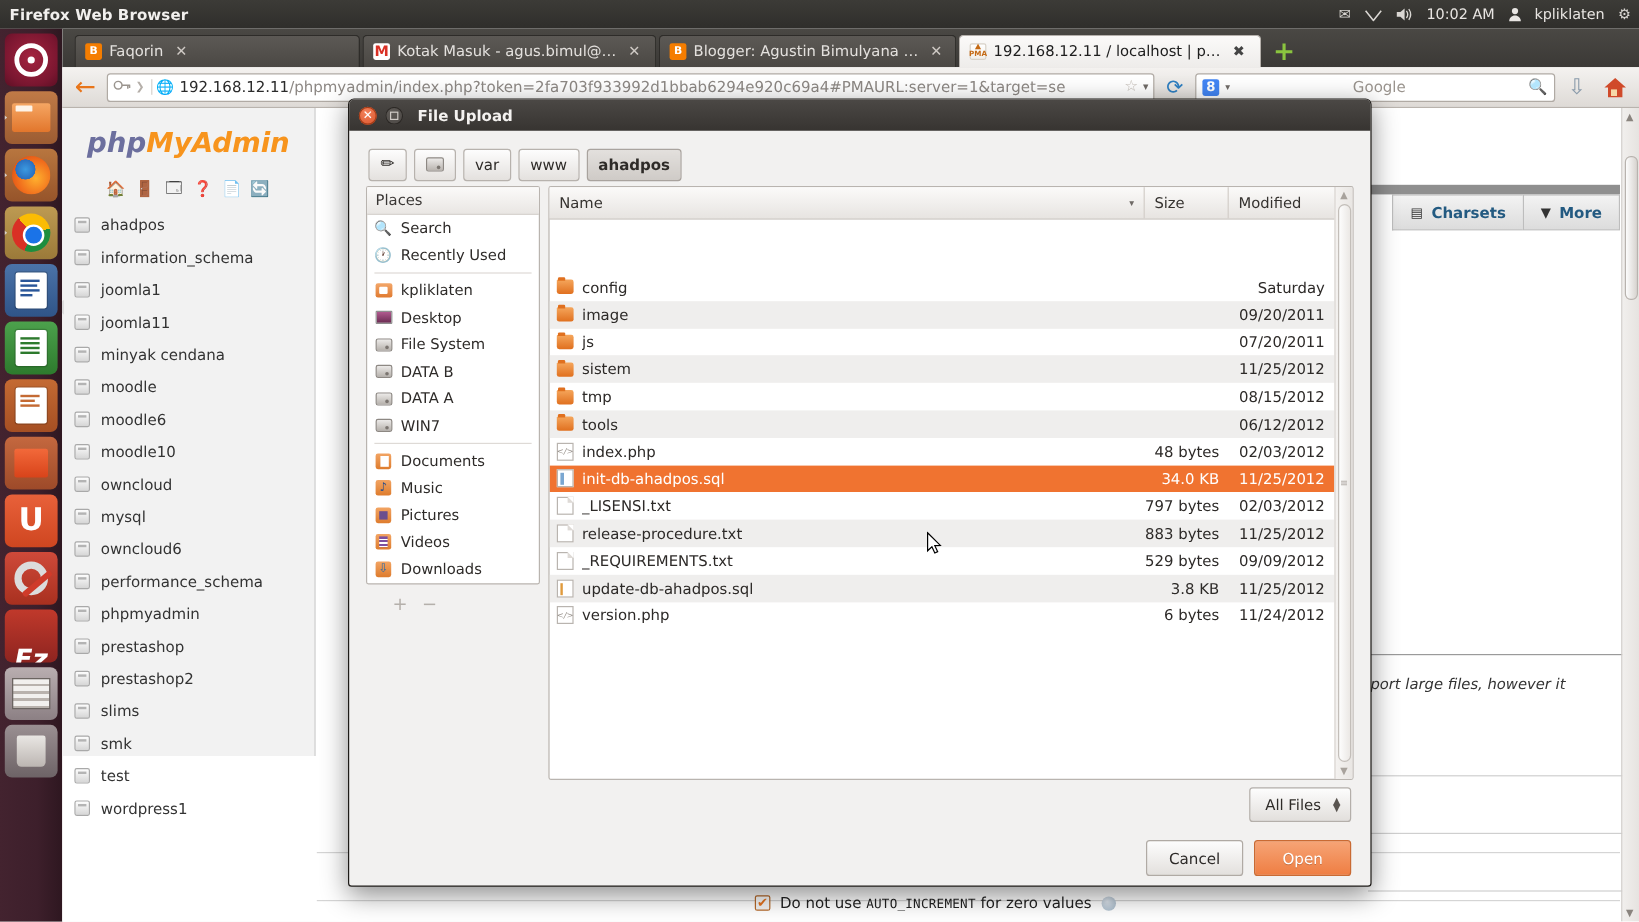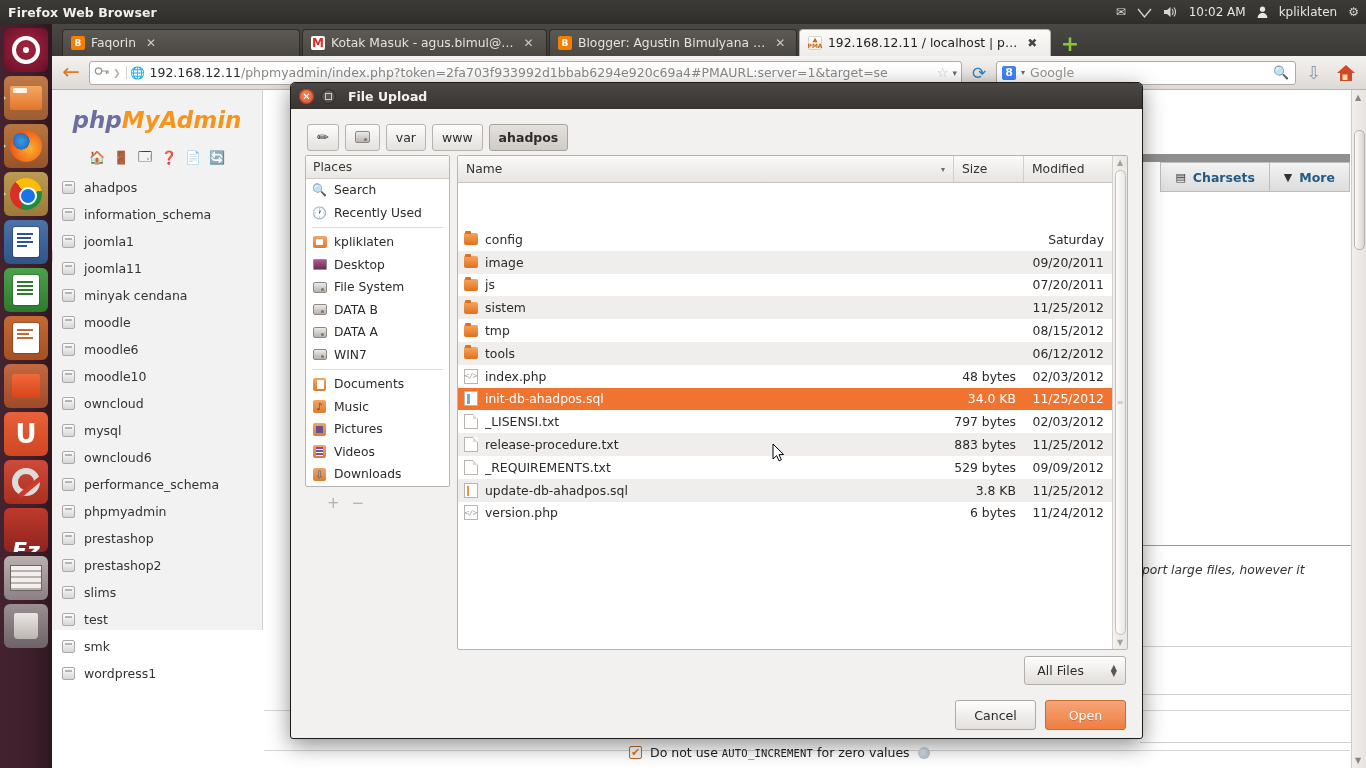--- a/index.html
+++ b/index.html
@@ -122,21 +122,21 @@
   #urlbar .star { color:#c9c3bd; font-size:13px; }
   #urlbar .drop { color:#6f6a66; font-size:9px; }
   .reloadbtn { color:#2f7fc1; font-size:17px; width:24px; display:flex; justify-content:center; }
   #searchbar {
     width:300px; height:24px; background:#fff; border:1px solid #b0aaa4; border-radius:3px;
     display:flex; align-items:center; padding:0 5px; gap:5px;
   }
   #searchbar .gicon{ width:14px;height:14px;background:#4285f4;color:#fff;font-weight:bold;
     font-size:11px;display:flex;align-items:center;justify-content:center;border-radius:2px;}
   #searchbar .caret{color:#6f6a66;font-size:8px;}
-  #searchbar .sq{ flex:1; color:#9a948e; font-size:12.5px;}
+  #searchbar .sq{ flex:1; color:#9a948e; font-size:12.5px;text-align:center;}
   #searchbar .mag{ color:#3a6ea5; font-size:13px;}
   .dlbtn{ color:#8a9bab; font-size:18px; width:26px; display:flex;justify-content:center;}
   .homebtn{ font-size:19px; width:28px; display:flex;justify-content:center; }
 
   
   #page { position:absolute; left:0; top:66px; width:1314px; height:678px; background:#fff; overflow:hidden; }
   #pma-sidebar {
     position:absolute; left:0; top:0; width:211px; height:540px;
     background:#f2f2f2; border-right:1px solid #d0d0d0;
   }
@@ -274,21 +274,21 @@
     display:flex; flex-direction:column; align-items:center; justify-content:space-between; padding:2px 0; }
   #fl-scroll .thumb{ width:11px; flex:1; margin:3px 0;
     background:linear-gradient(to right,#fdfdfd,#ebe8e5); border:1px solid #c3beb9; border-radius:6px;
     display:flex; align-items:center; justify-content:center; color:#b8b3ae; font-size:8px; }
   #fl-scroll .arw{ color:#a8a29c; font-size:8px; }
 
   #dlg-foot{ height:88px; padding:6px 16px 0 16px; position:relative; }
   #allfiles{
     position:absolute; right:16px; top:6px; height:29px; padding:0 8px 0 12px;
     background:linear-gradient(to bottom,#fdfdfd,#e2dfdc); border:1px solid #b4afaa; border-radius:3px;
-    display:flex; align-items:center; gap:27px; font-size:12.4px; color:#2e2b28;
+    display:flex; align-items:center; gap:10px; font-size:12.4px; color:#2e2b28;
   }
   #allfiles .spin{ display:flex; flex-direction:column; line-height:6px; color:#5a5550; font-size:8px; }
   #dlg-actions{ position:absolute; right:16px; top:50px; display:flex; gap:9px; }
   .abtn{ width:81px; height:30px; border-radius:3px; display:flex; align-items:center; justify-content:center;
     font-size:12.6px; border:1px solid #b0aaa4; }
   .abtn.cancel{ background:linear-gradient(to bottom,#fdfdfd,#e3e0dd); color:#2d2a28; }
   .abtn.open{ background:linear-gradient(to bottom,#f6a476,#ef7e43); color:#fff; border-color:#c96a33;
     text-shadow:0 1px 0 rgba(0,0,0,.2); }
 
   #cursor{ position:absolute; left:481px; top:360px; width:13px; height:19px; pointer-events:none; z-index:50; }
@@ -522,25 +522,25 @@
         <div class="dbrow">
             <span class="dbicon"></span>
             <span>prestashop2</span>
           </div>
         <div class="dbrow">
             <span class="dbicon"></span>
             <span>slims</span>
           </div>
         <div class="dbrow">
             <span class="dbicon"></span>
+            <span>smk</span>
+          </div>
+        <div class="dbrow">
+            <span class="dbicon"></span>
             <span>test</span>
-          </div>
-        <div class="dbrow">
-            <span class="dbicon"></span>
-            <span>smk</span>
           </div>
         <div class="dbrow">
             <span class="dbicon"></span>
             <span>wordpress1</span>
           </div>
       </div>
     </div>
 
     <div id="pma-main">
       <div id="content-behind">

